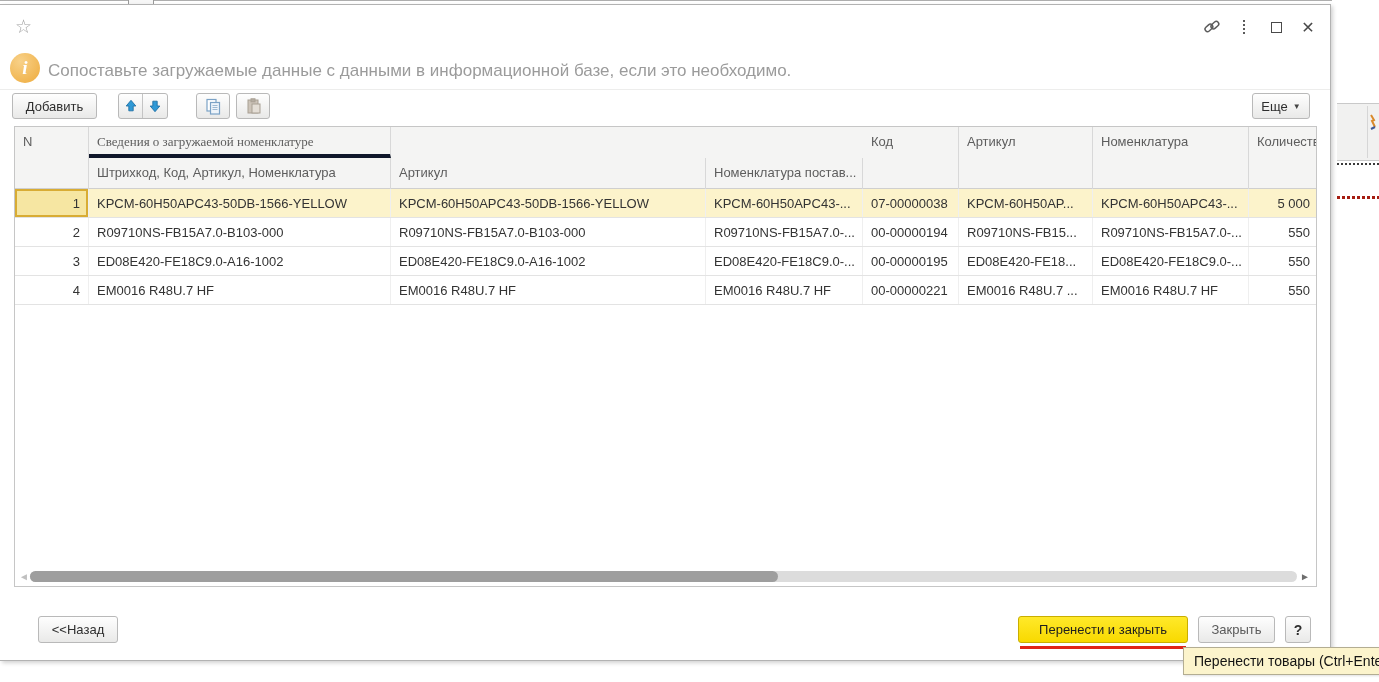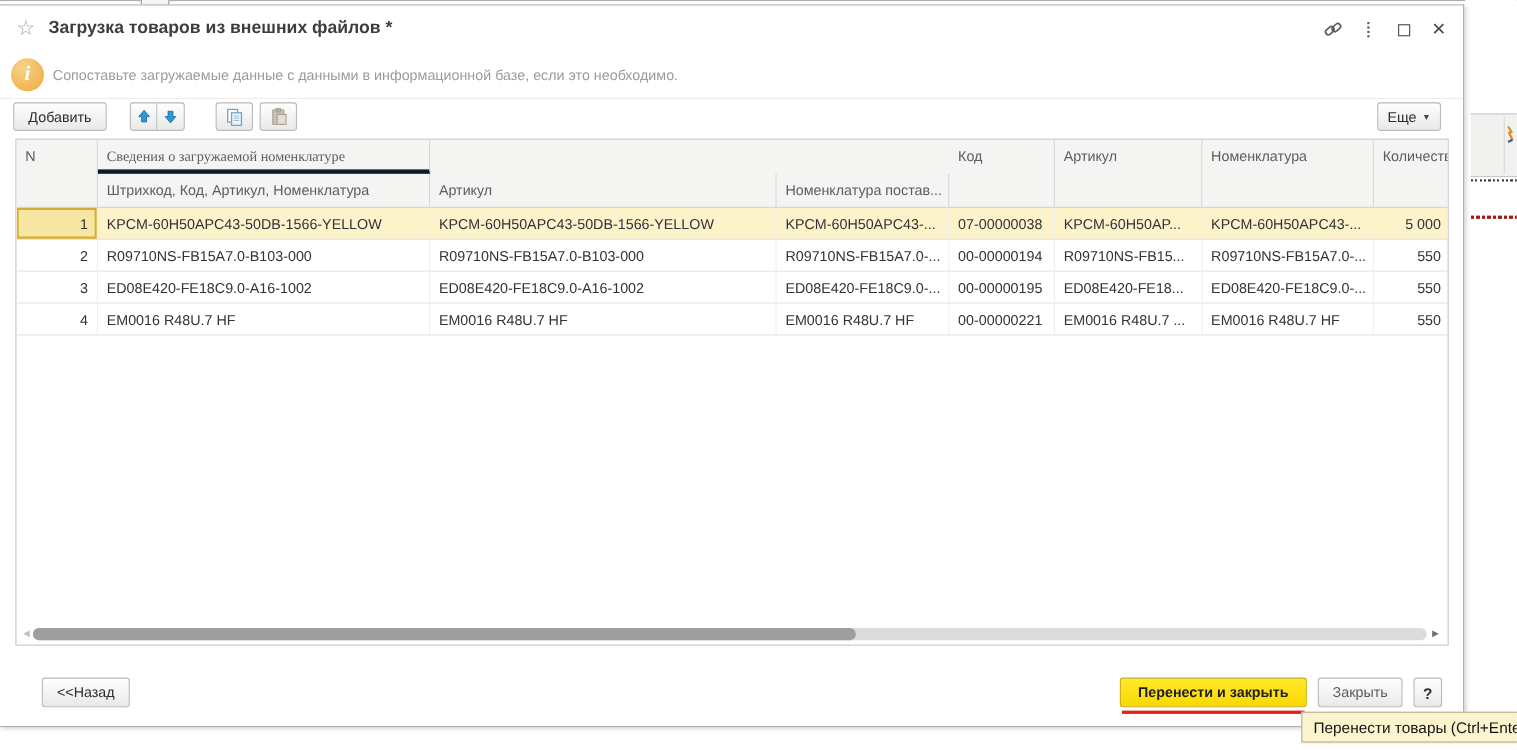--- a/index.html
+++ b/index.html
@@ -35,21 +35,21 @@
   .dots { display:flex; flex-direction:column; gap:2px; }
   .dots i { width:2px; height:2px; background:#5a5a5a; }
   .maxbox { width:11px; height:11px; border:1.5px solid #4a4a4a; display:inline-block; }
   .closex { font-size:16px; color:#4a4a4a; }
 
   
   .info-icon { position:absolute; left:10px; top:48px; width:30px; height:30px; border-radius:50%;
     background:radial-gradient(circle at 35% 28%, #f8d189, #eeab3c); color:#fff;
     font-family:"Liberation Serif", serif; font-style:italic; font-weight:bold; font-size:19px;
     text-align:center; line-height:30px; }
-  .info-text { position:absolute; left:48px; top:56px; font-size:13px; color:#9b9b9b; }
+  .info-text { position:absolute; left:48px; top:56px; font-size:17px; color:#9b9b9b; }
   .info-sep { position:absolute; left:0; right:0; top:84px; height:1px; background:#ededec; }
 
   
   .btn { display:inline-flex; align-items:center; justify-content:center; height:26px;
     background:linear-gradient(#fefefe,#e9e9e8); border:1px solid #b9b9b9; border-radius:3px;
     font-size:13px; color:#2e2e2e; cursor:pointer; }
   .btn-add { position:absolute; left:12px; top:88px; width:85px; }
   .btn-updown { position:absolute; left:118px; top:88px; width:50px; height:26px;
     border:1px solid #b9b9b9; border-radius:3px; background:linear-gradient(#fefefe,#e9e9e8);
     display:flex; cursor:pointer; }
@@ -92,21 +92,21 @@
   
   .hscroll { position:absolute; left:2px; right:6px; bottom:3px; height:13px; }
   .hs-left { position:absolute; left:2px; top:1px; font-size:10px; color:#c0c0c0; cursor:pointer; }
   .hs-right{ position:absolute; right:0; top:1px; font-size:10px; color:#6e6e6e; cursor:pointer; }
   .hs-track{ position:absolute; left:13px; right:13px; top:1px; height:11px; background:#dcdcdc; border-radius:6px; cursor:pointer; }
   .hs-thumb{ position:absolute; left:0; top:0; width:59%; height:11px; background:#9e9e9e; border-radius:6px; cursor:grab; }
 
   
   .btn-back { position:absolute; left:14px; top:611px; width:80px; height:27px;margin-left:24px; }
   .btn-transfer { position:absolute; left:1018px; top:611px; width:170px; height:27px;
-    background:linear-gradient(#ffe92a,#f8d900); border:1px solid #c9ae00; font-weight:bold; color:#1e1e1e; }
+    background:linear-gradient(#ffe92a,#f8d900); border:1px solid #c9ae00; font-weight:normal; color:#1e1e1e; }
   .transfer-underline { position:absolute; left:1020px; top:641px; width:166px; height:3px; background:#e02417; }
   .btn-close2 { position:absolute; left:1198px; top:611px; width:77px; height:27px; color:#5a5a5a; }
   .btn-help { position:absolute; left:1285px; top:611px; width:26px; height:27px; font-weight:bold; font-size:14px; }
 
   
   .tooltip { position:absolute; left:1183px; top:647px; height:28px; background:#fcf4cc;
     border:1px solid #b3ad92; padding:0 10px; display:flex; align-items:center;
     font-size:14px; color:#141414; z-index:20; white-space:nowrap; box-shadow:1px 1px 2px rgba(0,0,0,.12); }
 </style>
 </head>
@@ -122,21 +122,20 @@
       <path d="M7 13 L3 15" stroke="#3c5a99" stroke-width="2" fill="none"></path>
     </svg>
   </div>
   <div class="bg-dot-black"></div>
   <div class="bg-dot-red"></div>
 </div>
 
 <div class="dialog">
 
   <span class="star">☆</span>
-  <div class="title">Загрузка товаров из внешних файлов *</div>
 
   <div class="win-controls">
     <span>
       <svg width="18" height="18" viewBox="0 0 18 18" fill="none" stroke="#5c5c5c" stroke-width="1.5">
         <rect x="1.6" y="7.4" width="8.6" height="5" rx="2.5" transform="rotate(-42 5.9 9.9)"></rect>
         <rect x="7.6" y="4.6" width="8.6" height="5" rx="2.5" transform="rotate(-42 11.9 7.1)"></rect>
       </svg>
     </span>
     <span>
       <span class="dots">

